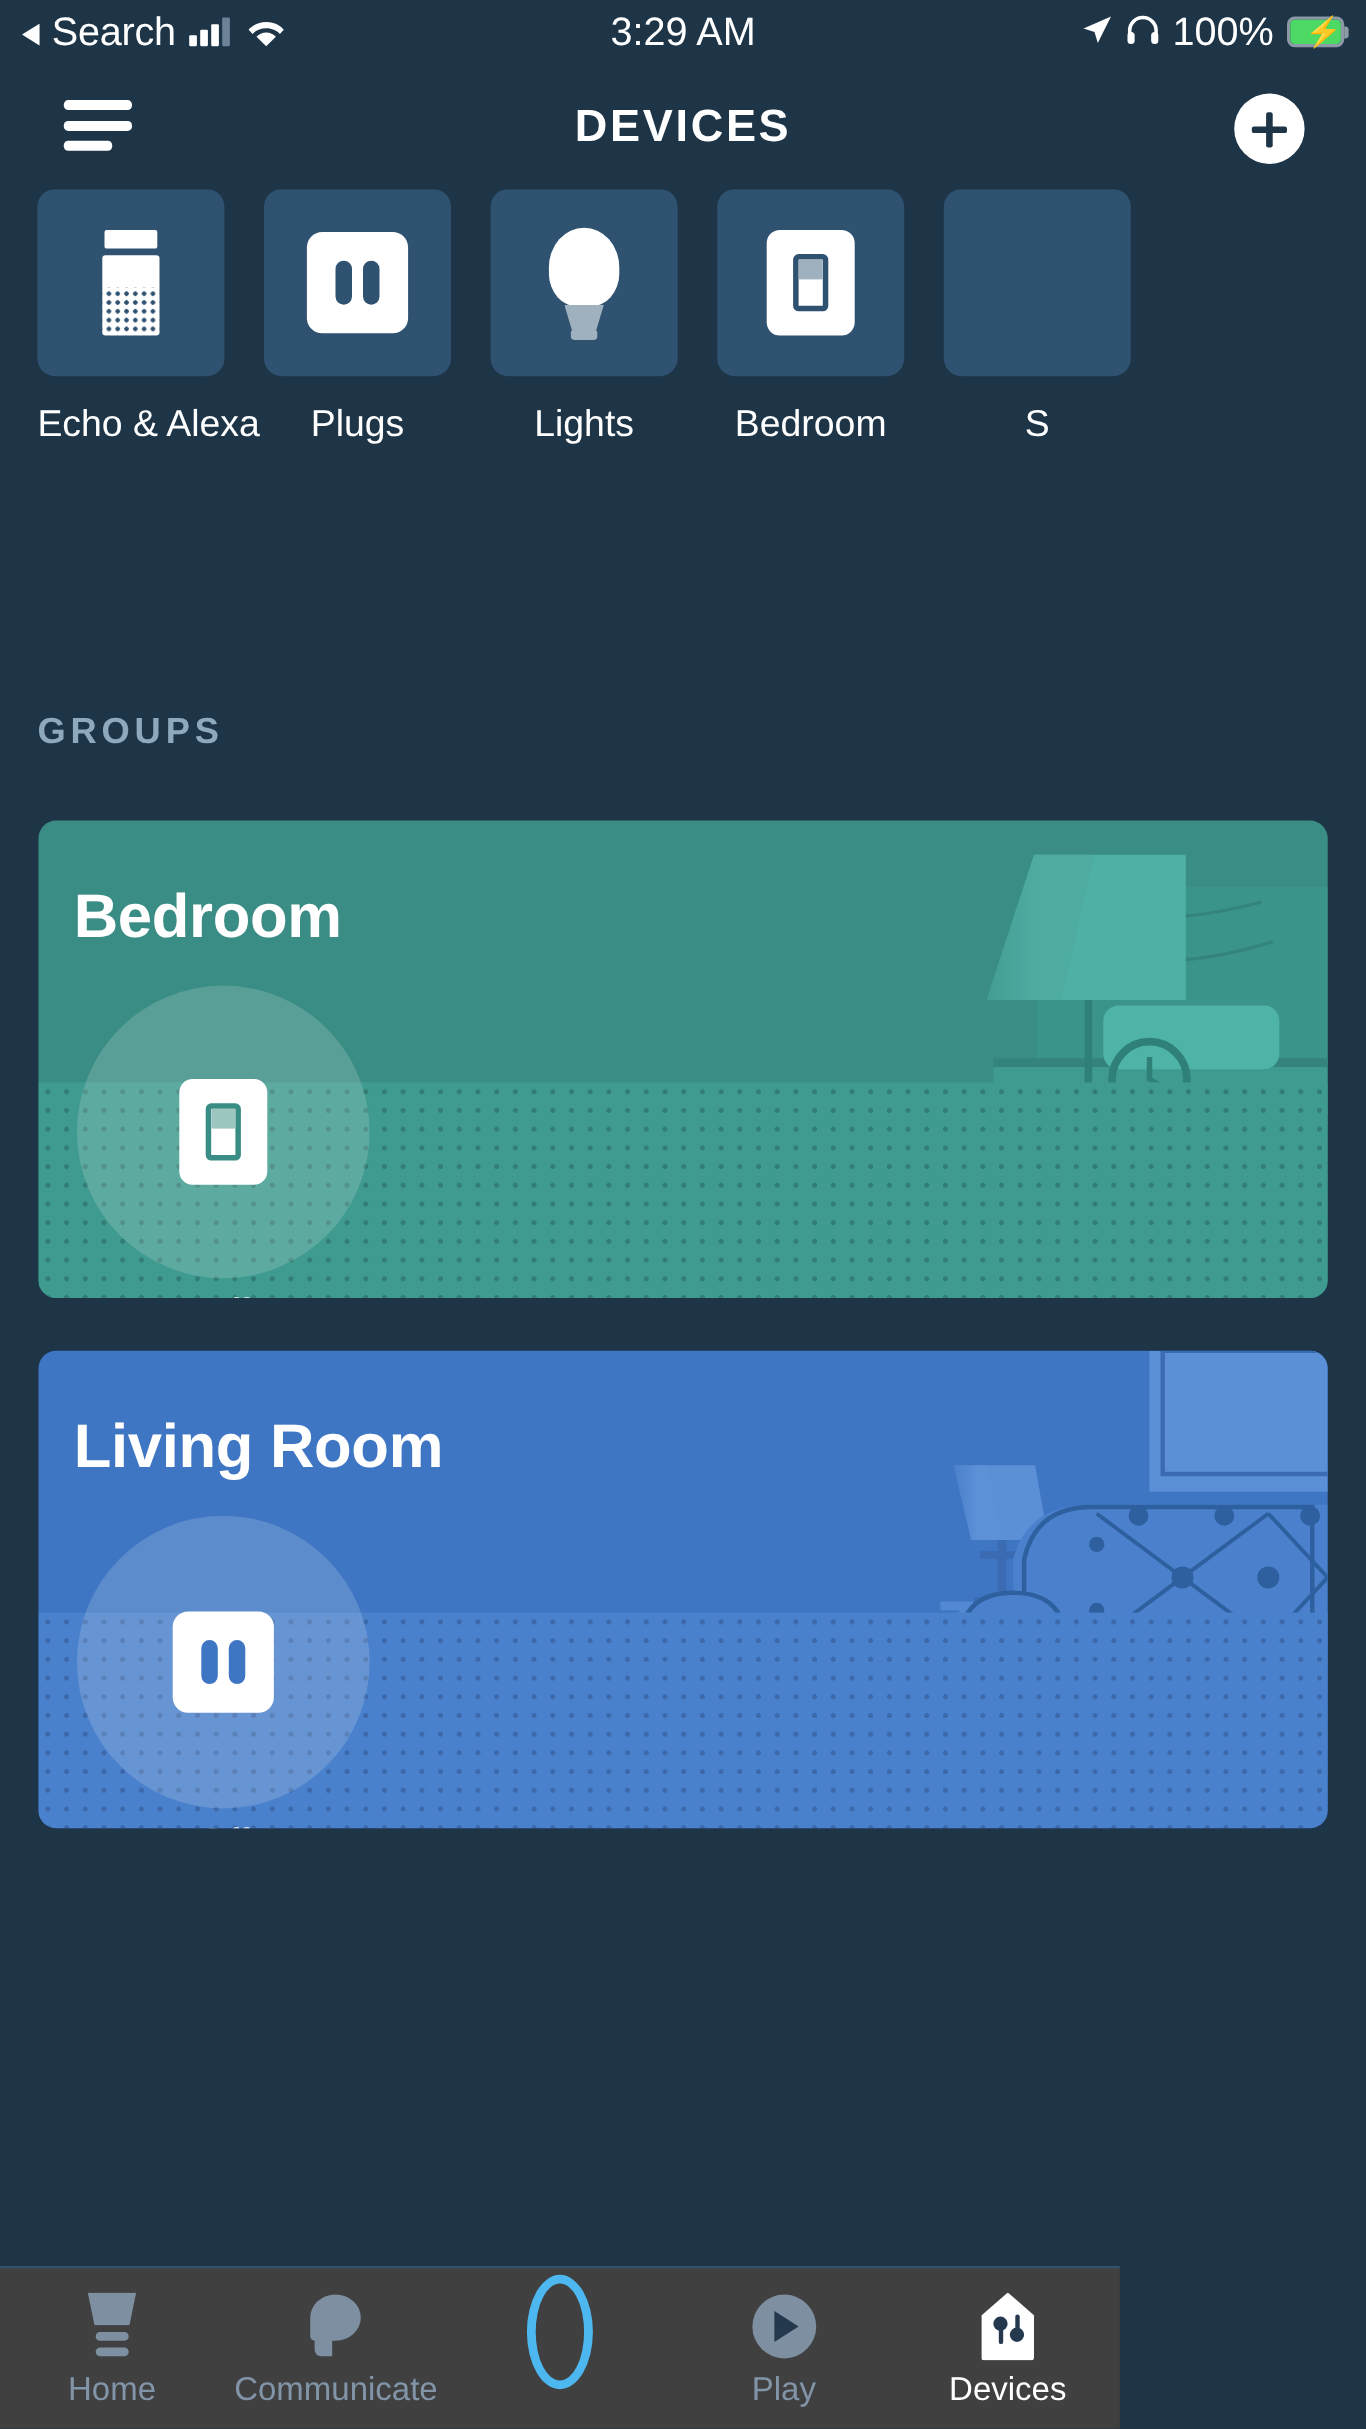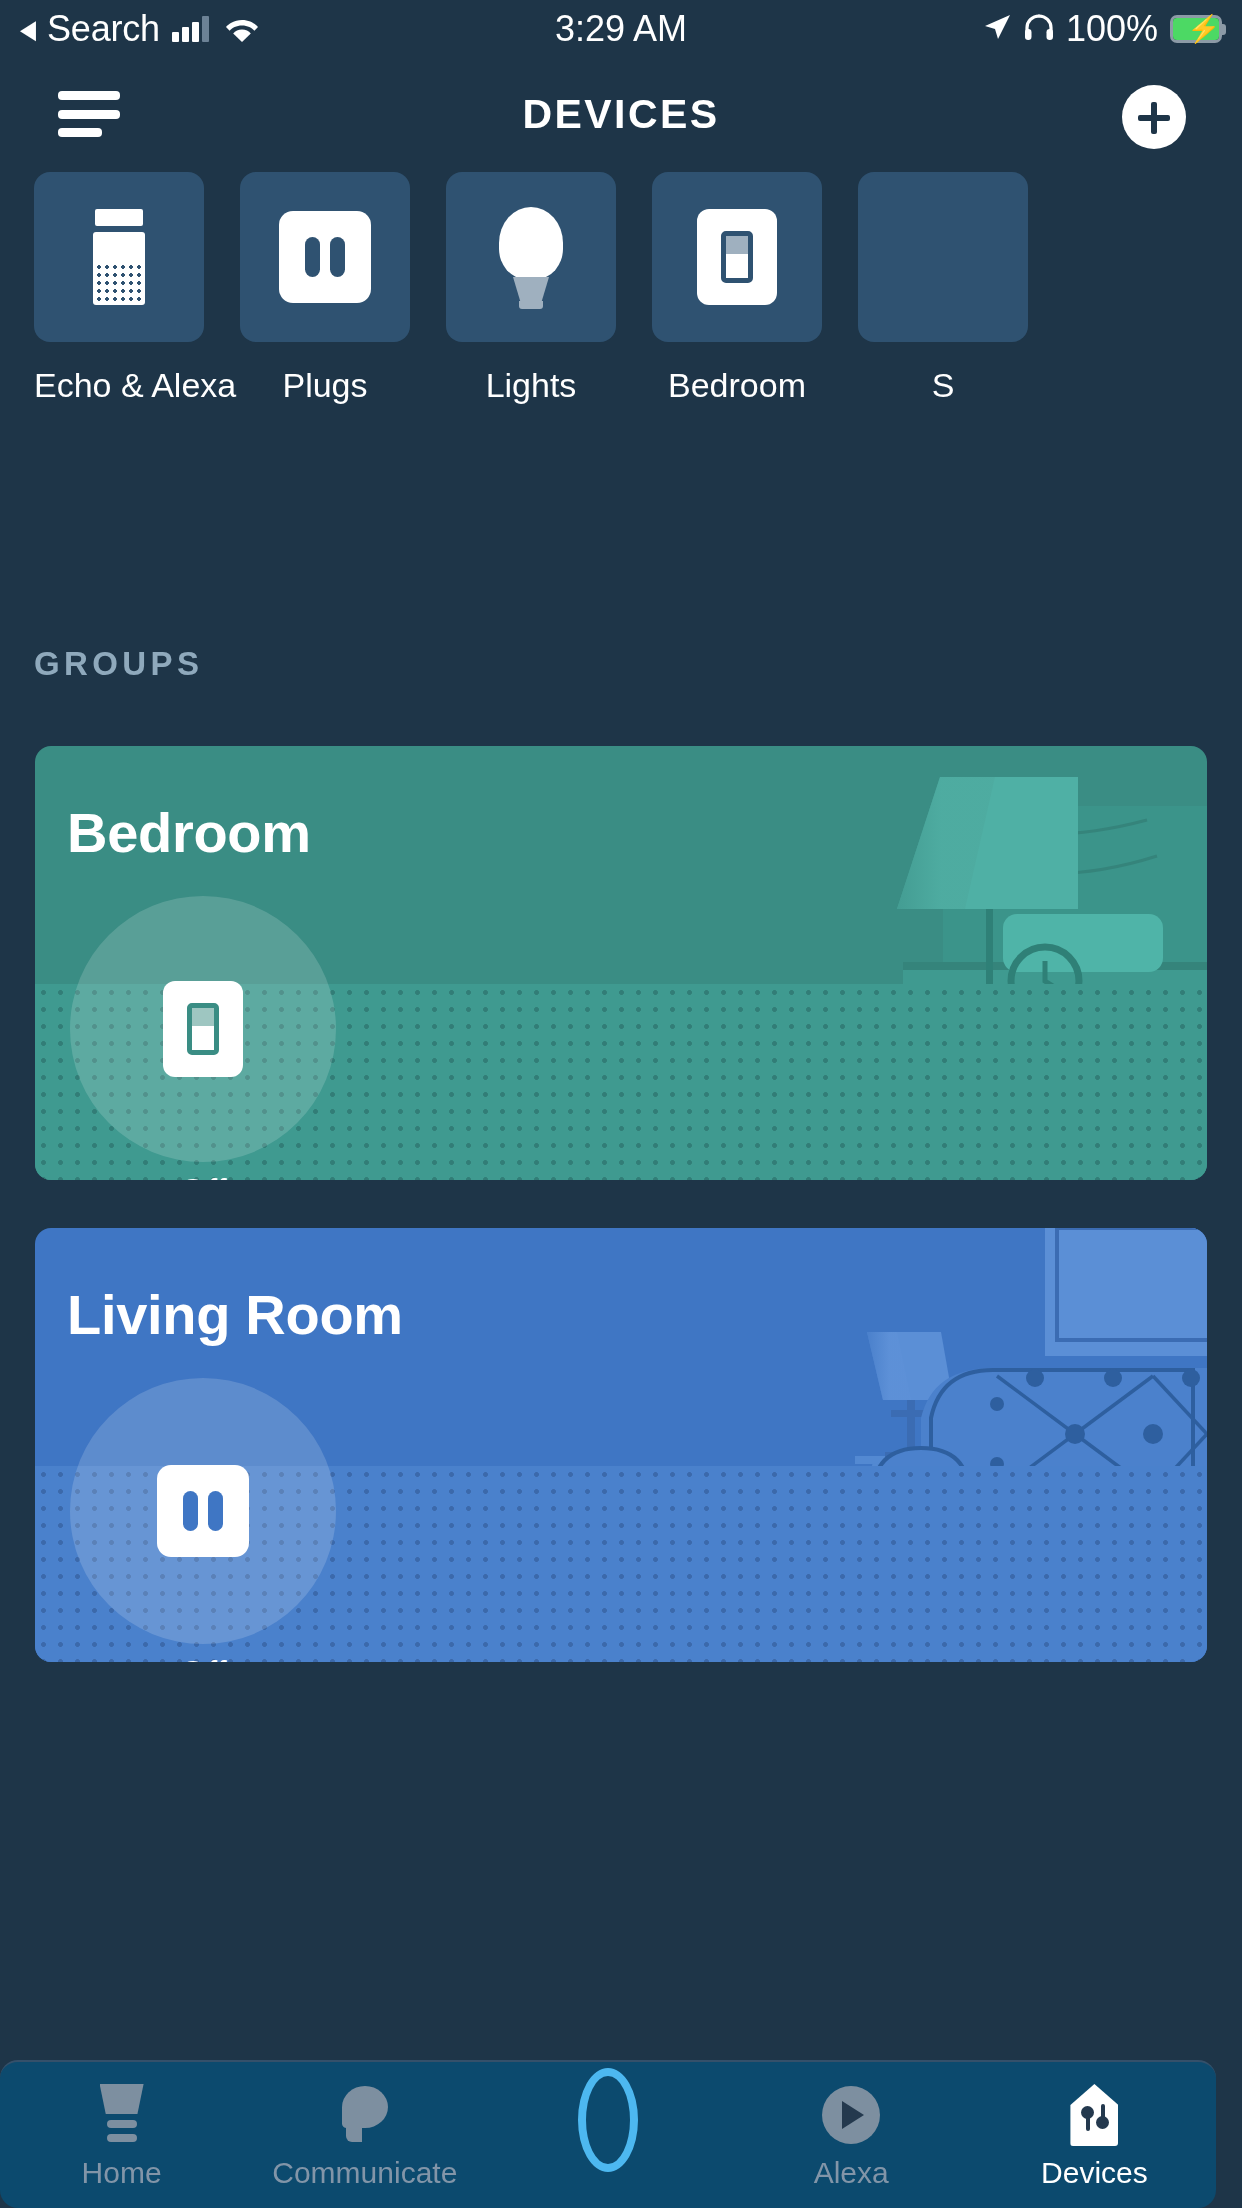--- a/index.html
+++ b/index.html
@@ -165,23 +165,23 @@
     border:5px solid #3a8d84; border-radius:5px; overflow:hidden; background:#fff;
   }
   .tg-switch .frame .up { position:absolute; left:0; top:0; width:100%; height:42%; background:#9ec6c1; }
   .tg-plug { width:92px; height:92px; background:#fff; border-radius:14px; position:relative; }
   .tg-plug i { position:absolute; top:26px; width:15px; height:40px; background:#3f76c4; border-radius:8px; }
   .tg-plug i:nth-child(1){ left:26px; }
   .tg-plug i:nth-child(2){ left:51px; }
 
   
   .bottomnav {
-    position:absolute; left:0; bottom:0; width:1216px; height:148px;
-    background:#0c4a6e; border-top:2px solid #35506a;
-    display:flex; align-items:flex-start;border-radius:18px;
+    position:absolute; left:0; bottom:0; width:1018px; height:148px;
+    background:#404040; border-top:2px solid #35506a;
+    display:flex; align-items:flex-start;
   }
   .nav-item {
     flex:1; height:148px; display:flex; flex-direction:column;
     align-items:center; justify-content:flex-start; padding-top:20px;
   }
   .nav-label { font-size:30px; margin-top:8px; color:#8295a8; }
   .nav-item.active .nav-label { color:#ffffff; }
   .nav-icon { height:66px; display:flex; align-items:center; justify-content:center; }
 
   .ic-home { width:52px; height:62px; position:relative; }
@@ -481,21 +481,21 @@
       <div class="nav-icon" style="height:104px;margin-top:-14px">
         <span class="ic-alexa"></span>
       </div>
       <div class="nav-label"></div>
     </div>
 
     <div class="nav-item">
       <div class="nav-icon">
         <span class="ic-play"></span>
       </div>
-      <div class="nav-label">Alexa</div>
+      <div class="nav-label">Play</div>
     </div>
 
     <div class="nav-item active">
       <div class="nav-icon">
         <span class="ic-devices">
           <span class="house"></span>
           <span class="p1"></span>
             <span class="p1s"></span>
           <span class="p2s"></span>
             <span class="p2"></span>

